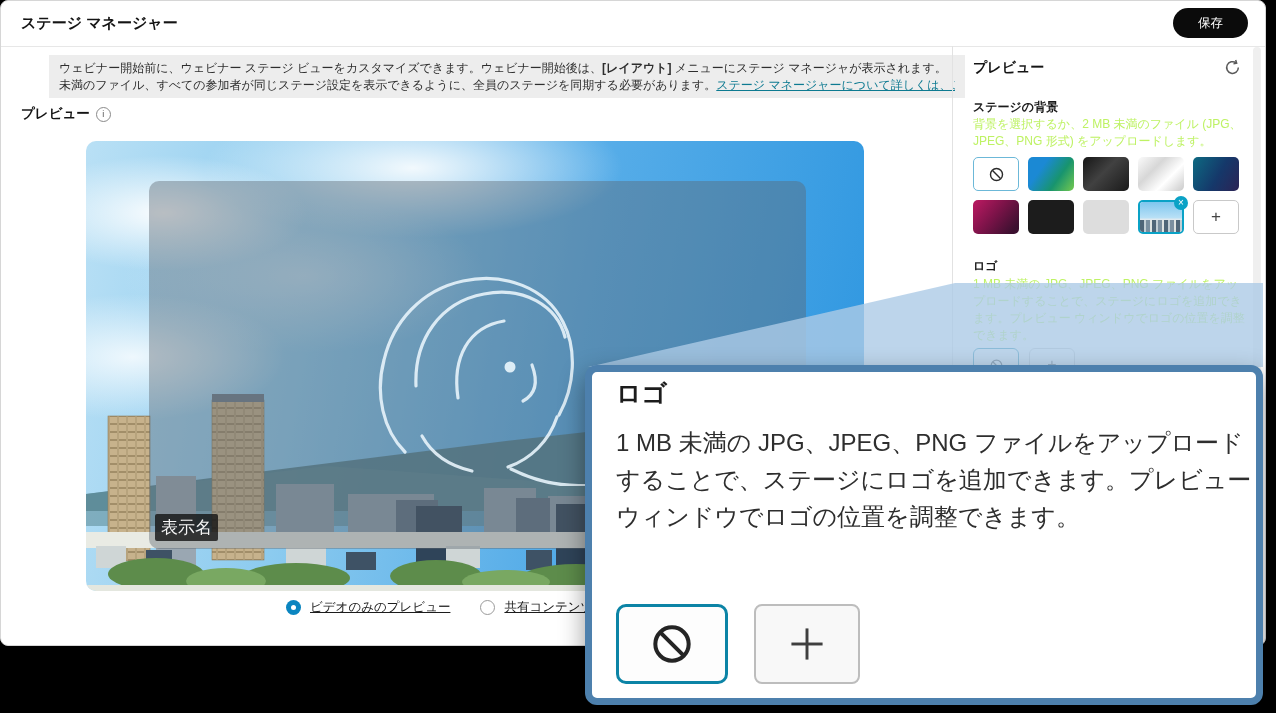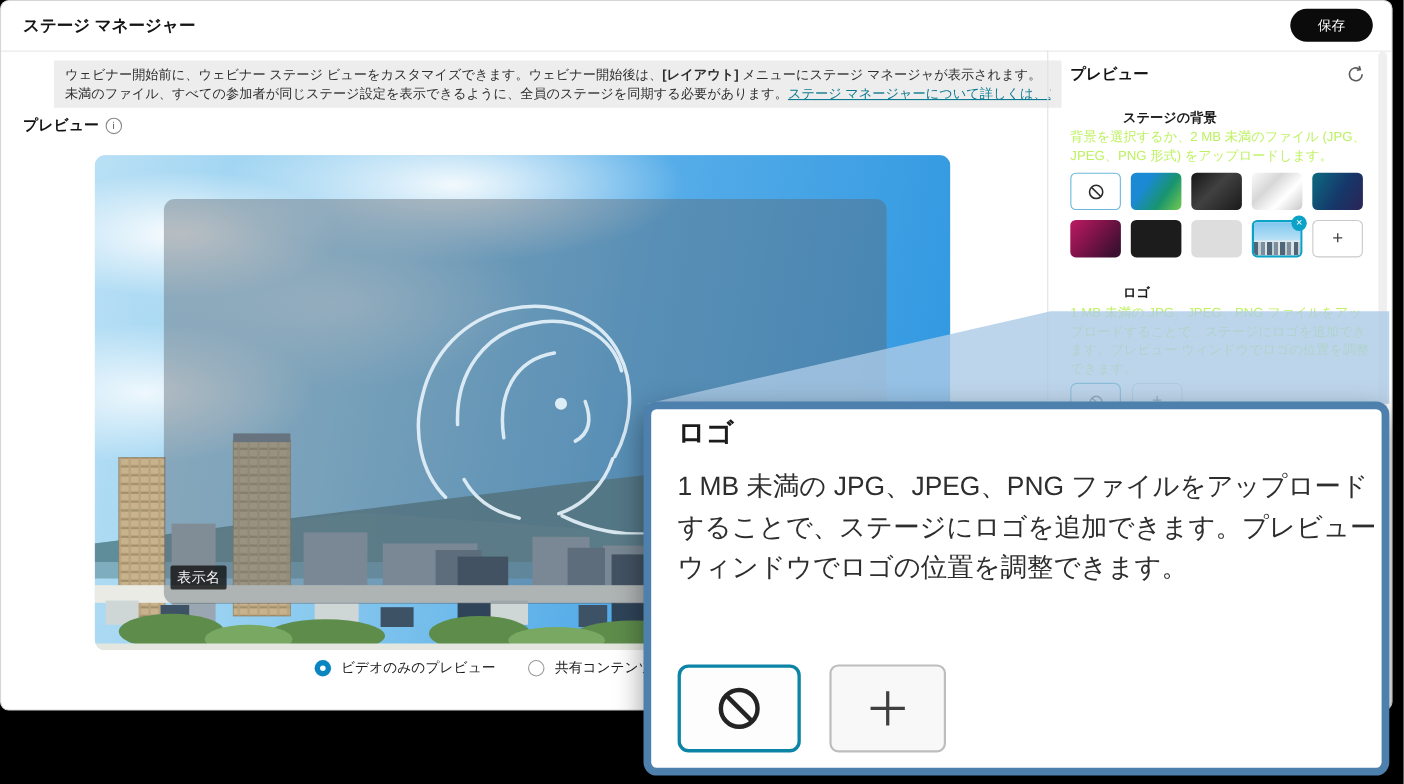--- a/index.html
+++ b/index.html
@@ -49,35 +49,35 @@
       linear-gradient(100deg,#b9e0f5 0%,#8ccbef 30%,#55ace8 62%,#2d96e0 100%);
   }
   .city-svg{position:absolute;left:0;bottom:0;width:778px;height:205px;}
   .video-rect{
     position:absolute;left:63px;top:40px;width:657px;height:368px;
     background:rgba(92,102,112,0.42);border-radius:10px;
   }
   .face-svg{position:absolute;left:275px;top:95px;width:230px;height:250px;}
   .name-badge{
     position:absolute;left:69px;top:373px;background:rgba(15,15,15,0.78);
-    color:#f5f5f5;font-size:13px;padding:2px 6px;border-radius:2px;white-space:nowrap;
-  }
-  
-  .radio-row{position:absolute;left:285px;top:598px;display:flex;align-items:center;font-size:12.5px;color:#1c1c1c;z-index:2;}
+    color:#f5f5f5;font-size:17px;padding:2px 6px;border-radius:2px;white-space:nowrap;
+  }
+  
+  .radio-row{position:absolute;left:285px;top:598px;display:flex;align-items:center;font-size:12.5px;color:#1c1c1c;z-index:2;text-decoration:underline;}
   .radio-group{display:flex;align-items:center;gap:9px;cursor:pointer;white-space:nowrap;}
   .radio-group + .radio-group{margin-left:30px;}
   .radio-on{width:15px;height:15px;border-radius:50%;display:flex;align-items:center;justify-content:center;}
   .radio-on .dot{width:5px;height:5px;border-radius:50%;background:#fff;}
   .radio-off{width:13px;height:13px;border:1.5px solid #9a9a9a;border-radius:50%;background:#fff;}
   
   .divider{position:absolute;left:952px;top:46px;width:1px;height:599px;background:#e2e2e2;z-index:2;}
   .scrollbar{position:absolute;left:1253px;top:47px;width:8px;height:597px;background:#efefef;border-radius:4px;z-index:2;}
   .sb-title{position:absolute;left:973px;top:59px;font-size:14px;font-weight:bold;color:#141414;z-index:2;}
   .refresh-btn{position:absolute;left:1224px;top:59px;width:17px;height:17px;z-index:2;cursor:pointer;background:none;border:none;padding:0;}
-  .sb-h{position:absolute;left:973px;font-size:12px;font-weight:bold;color:#1a1a1a;z-index:2;margin-left:48px;}
+  .sb-h{position:absolute;left:973px;font-size:12px;font-weight:bold;color:#1a1a1a;z-index:2;}
   .sb-p{position:absolute;left:973px;font-size:12px;line-height:17px;color:#bef264;z-index:2;}
   .thumb-row{position:absolute;left:973px;display:flex;gap:9px;z-index:2;}
   .thumb{
     width:46px;height:34px;border-radius:5px;box-sizing:border-box;position:relative;
     cursor:pointer;flex:0 0 auto;
   }
   .thumb-none{border:1.5px solid #6cb8d8;background:#fff;display:flex;align-items:center;justify-content:center;color:#2b2b2b;}
   .thumb-city{border:2px solid #0aa2c6;}
   .city-mini{position:absolute;inset:0;border-radius:3px;overflow:hidden;
     background:linear-gradient(#7ec6ee 0%,#b8e0f6 52%,#dfeaf0 58%,#cfd8dc 100%);}

